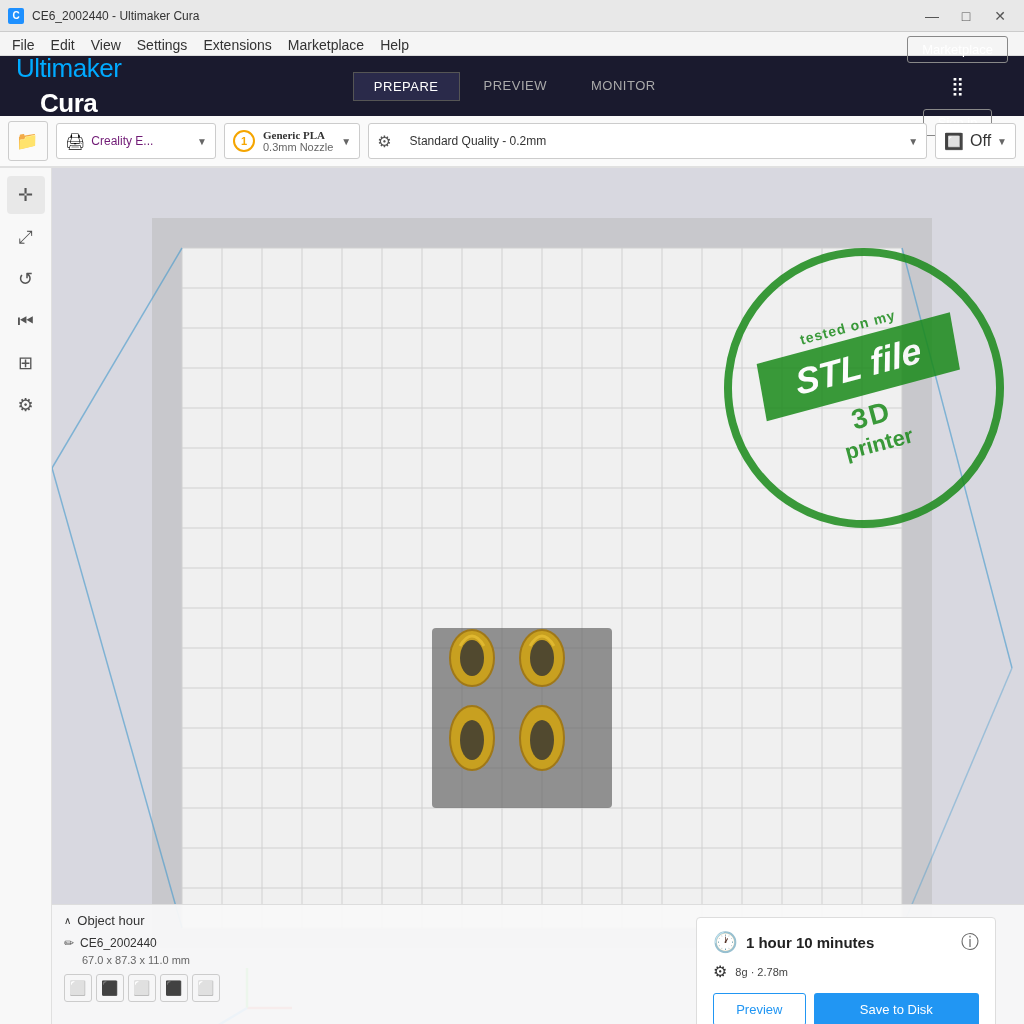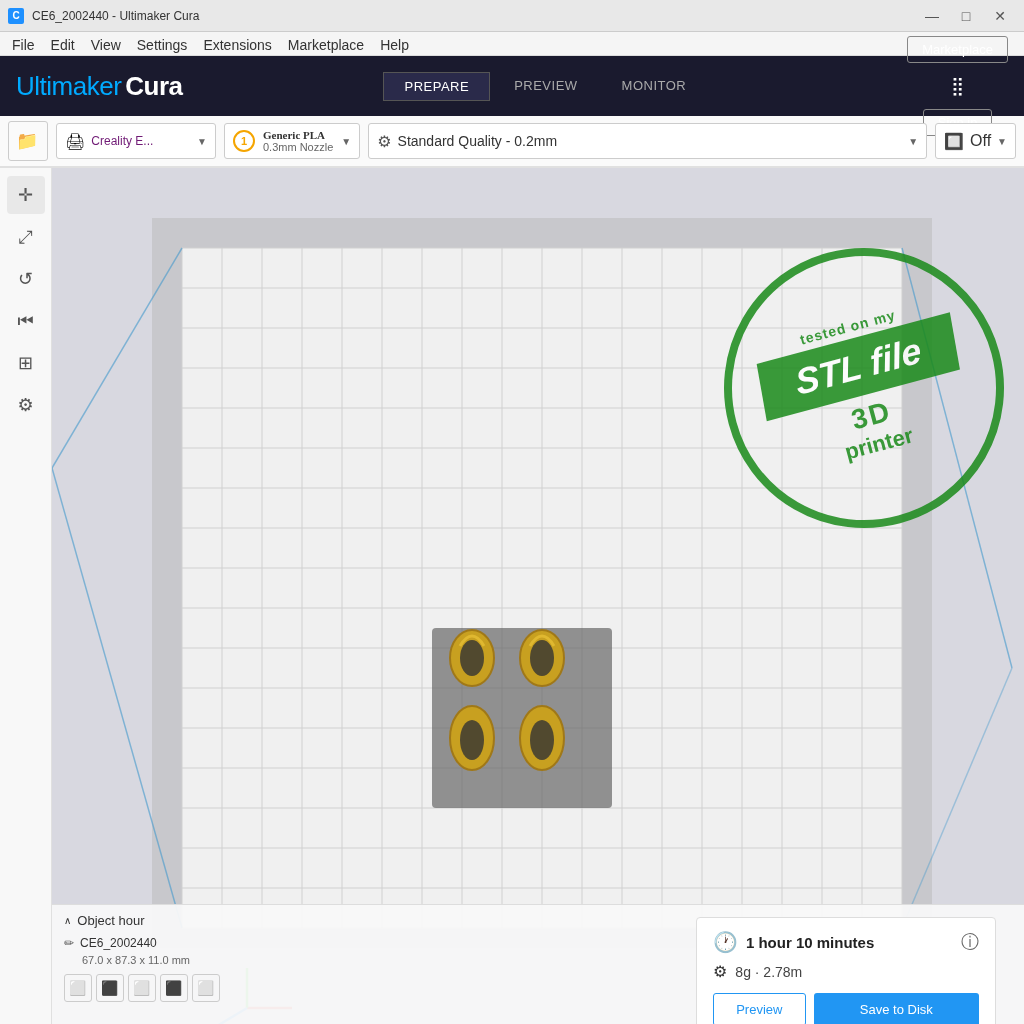--- a/index.html
+++ b/index.html
@@ -34,21 +34,21 @@
 
     
     .app-header {
       background: #1a1a2e;
       height: 60px;
       display: flex;
       align-items: center;
       padding: 0 16px;
       justify-content: space-between;
     }
-    .app-logo { display: flex; align-items: center; gap: 4px; }
+    .app-logo { display: flex; align-items: center; gap: 4px; flex-direction: column; }
     .logo-ultimaker { color: #00aaff; font-size: 26px; font-weight: 300; letter-spacing: -0.5px; }
     .logo-cura { color: white; font-size: 26px; font-weight: 600; letter-spacing: -0.5px; }
     .nav-tabs { display: flex; gap: 4px; }
     .nav-tab { padding: 6px 20px; color: #aaa; font-size: 13px; font-weight: 500; cursor: pointer; letter-spacing: 0.5px; border-radius: 0; }
     .nav-tab.active { background: #2a2a4a; color: white; border: 1px solid #555; }
     .header-right { display: flex; align-items: center; gap: 8px; flex-direction: column; }
     .marketplace-btn { border: 1px solid #888; background: transparent; color: white; padding: 5px 14px; font-size: 13px; cursor: pointer; border-radius: 3px; }
     .grid-icon { color: white; font-size: 18px; cursor: pointer; padding: 4px; }
     .signin-btn { border: 1px solid #888; background: transparent; color: white; padding: 5px 14px; font-size: 13px; cursor: pointer; border-radius: 3px; }
 
@@ -66,21 +66,21 @@
     .toolbar-select { display: flex; align-items: center; height: 36px; border: 1px solid #ccc; border-radius: 3px; padding: 0 8px; background: white; cursor: pointer; gap: 6px; min-width: 160px; }
     .toolbar-select-text { font-size: 12px; color: #701a75; }
     .toolbar-select-arrow { font-size: 10px; color: #666; margin-left: auto; }
     .toolbar-nozzle { display: flex; align-items: center; gap: 8px; border: 1px solid #ccc; border-radius: 3px; padding: 0 8px; height: 36px; background: white; cursor: pointer; }
     .nozzle-icon { width: 22px; height: 22px; border-radius: 50%; border: 2px solid #f5a500; display: flex; align-items: center; justify-content: center; font-size: 11px; font-weight: bold; color: #f5a500; }
     .nozzle-text { font-size: 11px; }
     .nozzle-text div:first-child { font-weight: 600; color: #333; font-family: Liberation Serif, serif; }
     .nozzle-text div:last-child { color: #666; }
     .toolbar-quality { display: flex; align-items: center; gap: 6px; border: 1px solid #ccc; border-radius: 3px; padding: 0 8px; height: 36px; background: white; cursor: pointer; flex: 1; }
     .quality-icon { font-size: 16px; color: #555; }
-    .quality-text { font-size: 14px; color: #333; }
+    .quality-text { font-size: 12px; color: #333; margin-left: 12px; }
     .toolbar-support { display: flex; align-items: center; gap: 6px; border: 1px solid #ccc; border-radius: 3px; padding: 0 8px; height: 36px; background: white; cursor: pointer; }
     .support-text { font-size: 16px; color: #333; }
 
     
     .main-content { display: flex; height: calc(1024px - 32px - 24px - 60px - 52px); position: relative; }
 
     
     .left-sidebar {
       width: 52px;
       background: #f8f8f8;
@@ -167,21 +167,21 @@
       margin-right: 16px;
       margin-top: 4px;
     }
     .print-time { display: flex; align-items: center; justify-content: space-between; margin-bottom: 8px; }
     .print-time-inner { display: flex; align-items: center; gap: 8px; }
     .time-icon { font-size: 20px; color: #333; }
     .time-text { font-size: 15px; font-weight: 600; color: #222; }
     .info-icon { font-size: 18px; color: #666; cursor: pointer; }
     .print-material { display: flex; align-items: center; gap: 8px; margin-bottom: 12px; }
     .material-icon { font-size: 16px; color: #333; }
-    .material-text { font-size: 14px; color: #444; }
+    .material-text { font-size: 11px; color: #444; }
     .print-actions { display: flex; gap: 8px; }
     .preview-btn { flex: 1; padding: 8px; border: 1px solid #2196f3; background: white; color: #2196f3; font-size: 13px; font-weight: 500; cursor: pointer; border-radius: 3px; }
     .save-btn { flex: 2; padding: 8px; border: none; background: #2196f3; color: white; font-size: 13px; font-weight: 500; cursor: pointer; border-radius: 3px; }
 
     
     .viewport-svg {
       position: absolute;
       top: 0; left: 0;
       width: 100%;
       height: 100%;

